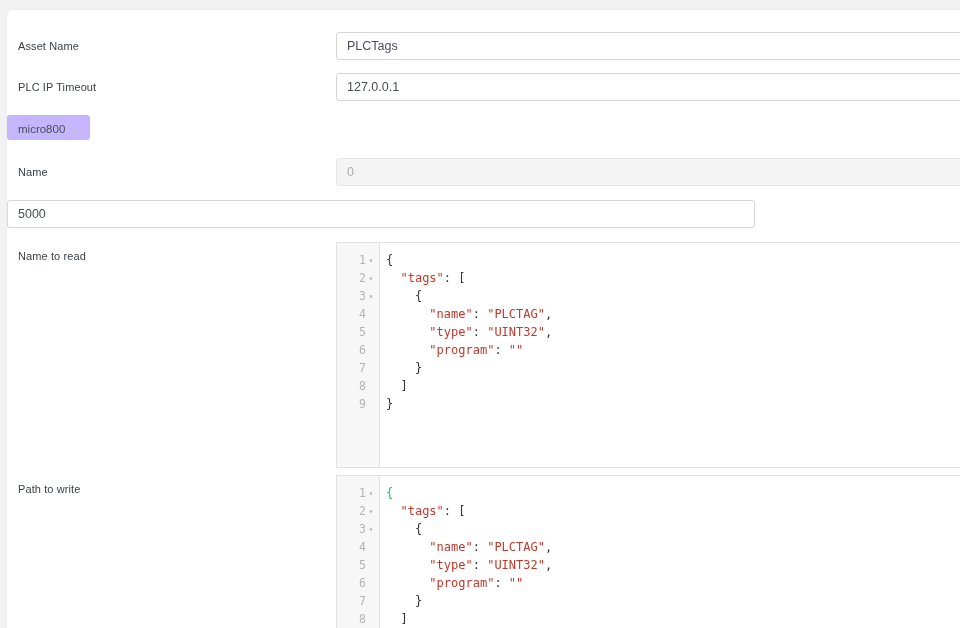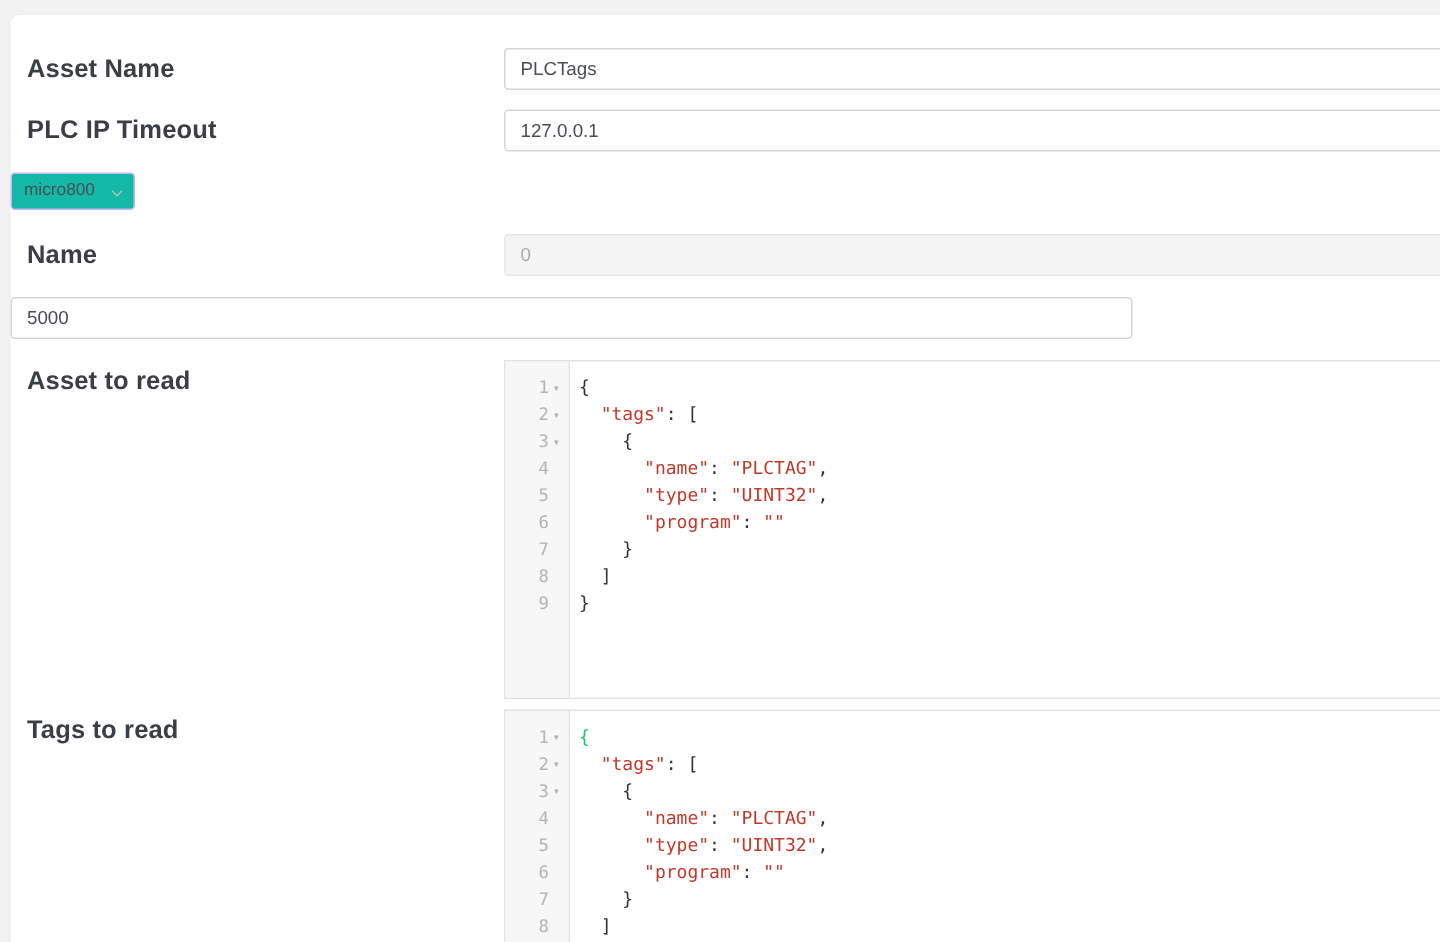--- a/index.html
+++ b/index.html
@@ -41,22 +41,22 @@
     margin-bottom: 14px;
   }
   .form-row.row-asset   { margin-bottom: 13px; }
   .form-row.row-editor  { margin-bottom: 7px; }
 
   .form-label {
     width: 329px;
     min-width: 329px;
     padding-left: 11px;
     box-sizing: border-box;
-    font-weight: bold;
-    font-size: 17px;
+    font-weight: normal;
+    font-size: 11px;
     color: #3a3f44;
     line-height: 18px;
     padding-top: 5px;
     letter-spacing: 0.1px;
   }
 
   .form-control-wrap {
     flex: 1 1 auto;
     min-width: 0;
   }
@@ -83,23 +83,23 @@
     color: #a8acb1;
   }
 
   
   .select-box {
     position: relative;
     display: inline-block;
     width: 83px;
     height: 25px;
     box-sizing: border-box;
-    border: 1px solid #c4b5fd;
+    border: 3px solid #c4b5fd;
     border-radius: 3px;
-    background: #14b8a6;
+    background: #c4b5fd;
   }
   .select-box .select-value {
     display: block;
     padding: 4px 22px 4px 8px;
     font-size: 11.5px;
     color: #4a4f55;
     line-height: 15px;
     white-space: nowrap;
     overflow: hidden;
   }
@@ -229,40 +229,40 @@
         <div class="form-control-wrap">
           <input type="text" class="text-input is-disabled" disabled="" placeholder="0" value="0" style="">
         </div>
       </div>
       <div class="form-row">
         <div class="form-control-wrap">
           <input type="text" class="text-input" value="5000" style="">
         </div>
       </div>
       <div class="form-row row-editor">
-        <div class="form-label">Asset to read</div>
+        <div class="form-label">Name to read</div>
         <div class="form-control-wrap">
           <div class="code-editor editor-read">
             <div class="gutter">
               <div class="gutter-line"><span>1</span><span class="fold-arrow">▾</span></div>
               <div class="gutter-line"><span>2</span><span class="fold-arrow">▾</span></div>
               <div class="gutter-line"><span>3</span><span class="fold-arrow">▾</span></div>
               <div class="gutter-line"><span>4</span><span class="fold-spacer"></span></div>
               <div class="gutter-line"><span>5</span><span class="fold-spacer"></span></div>
               <div class="gutter-line"><span>6</span><span class="fold-spacer"></span></div>
               <div class="gutter-line"><span>7</span><span class="fold-spacer"></span></div>
               <div class="gutter-line"><span>8</span><span class="fold-spacer"></span></div>
               <div class="gutter-line"><span>9</span><span class="fold-spacer"></span></div>
             </div>
             <div class="code-area"><div class="code-line"><span class="tok-punct">{</span></div><div class="code-line"><span class="tok-punct">  </span><span class="tok-key">"tags"</span><span class="tok-punct">: [</span></div><div class="code-line"><span class="tok-punct">    {</span></div><div class="code-line"><span class="tok-punct">      </span><span class="tok-key">"name"</span><span class="tok-punct">: </span><span class="tok-string">"PLCTAG"</span><span class="tok-punct">,</span></div><div class="code-line"><span class="tok-punct">      </span><span class="tok-key">"type"</span><span class="tok-punct">: </span><span class="tok-string">"UINT32"</span><span class="tok-punct">,</span></div><div class="code-line"><span class="tok-punct">      </span><span class="tok-key">"program"</span><span class="tok-punct">: </span><span class="tok-string">""</span></div><div class="code-line"><span class="tok-punct">    }</span></div><div class="code-line"><span class="tok-punct">  ]</span></div><div class="code-line"><span class="tok-punct">}</span></div></div>
           </div>
         </div>
       </div>
       <div class="form-row row-editor">
-        <div class="form-label">Tags to read</div>
+        <div class="form-label">Path to write</div>
         <div class="form-control-wrap">
           <div class="code-editor editor-write">
             <div class="gutter">
               <div class="gutter-line"><span>1</span><span class="fold-arrow">▾</span></div>
               <div class="gutter-line"><span>2</span><span class="fold-arrow">▾</span></div>
               <div class="gutter-line"><span>3</span><span class="fold-arrow">▾</span></div>
               <div class="gutter-line"><span>4</span><span class="fold-spacer"></span></div>
               <div class="gutter-line"><span>5</span><span class="fold-spacer"></span></div>
               <div class="gutter-line"><span>6</span><span class="fold-spacer"></span></div>
               <div class="gutter-line"><span>7</span><span class="fold-spacer"></span></div>

